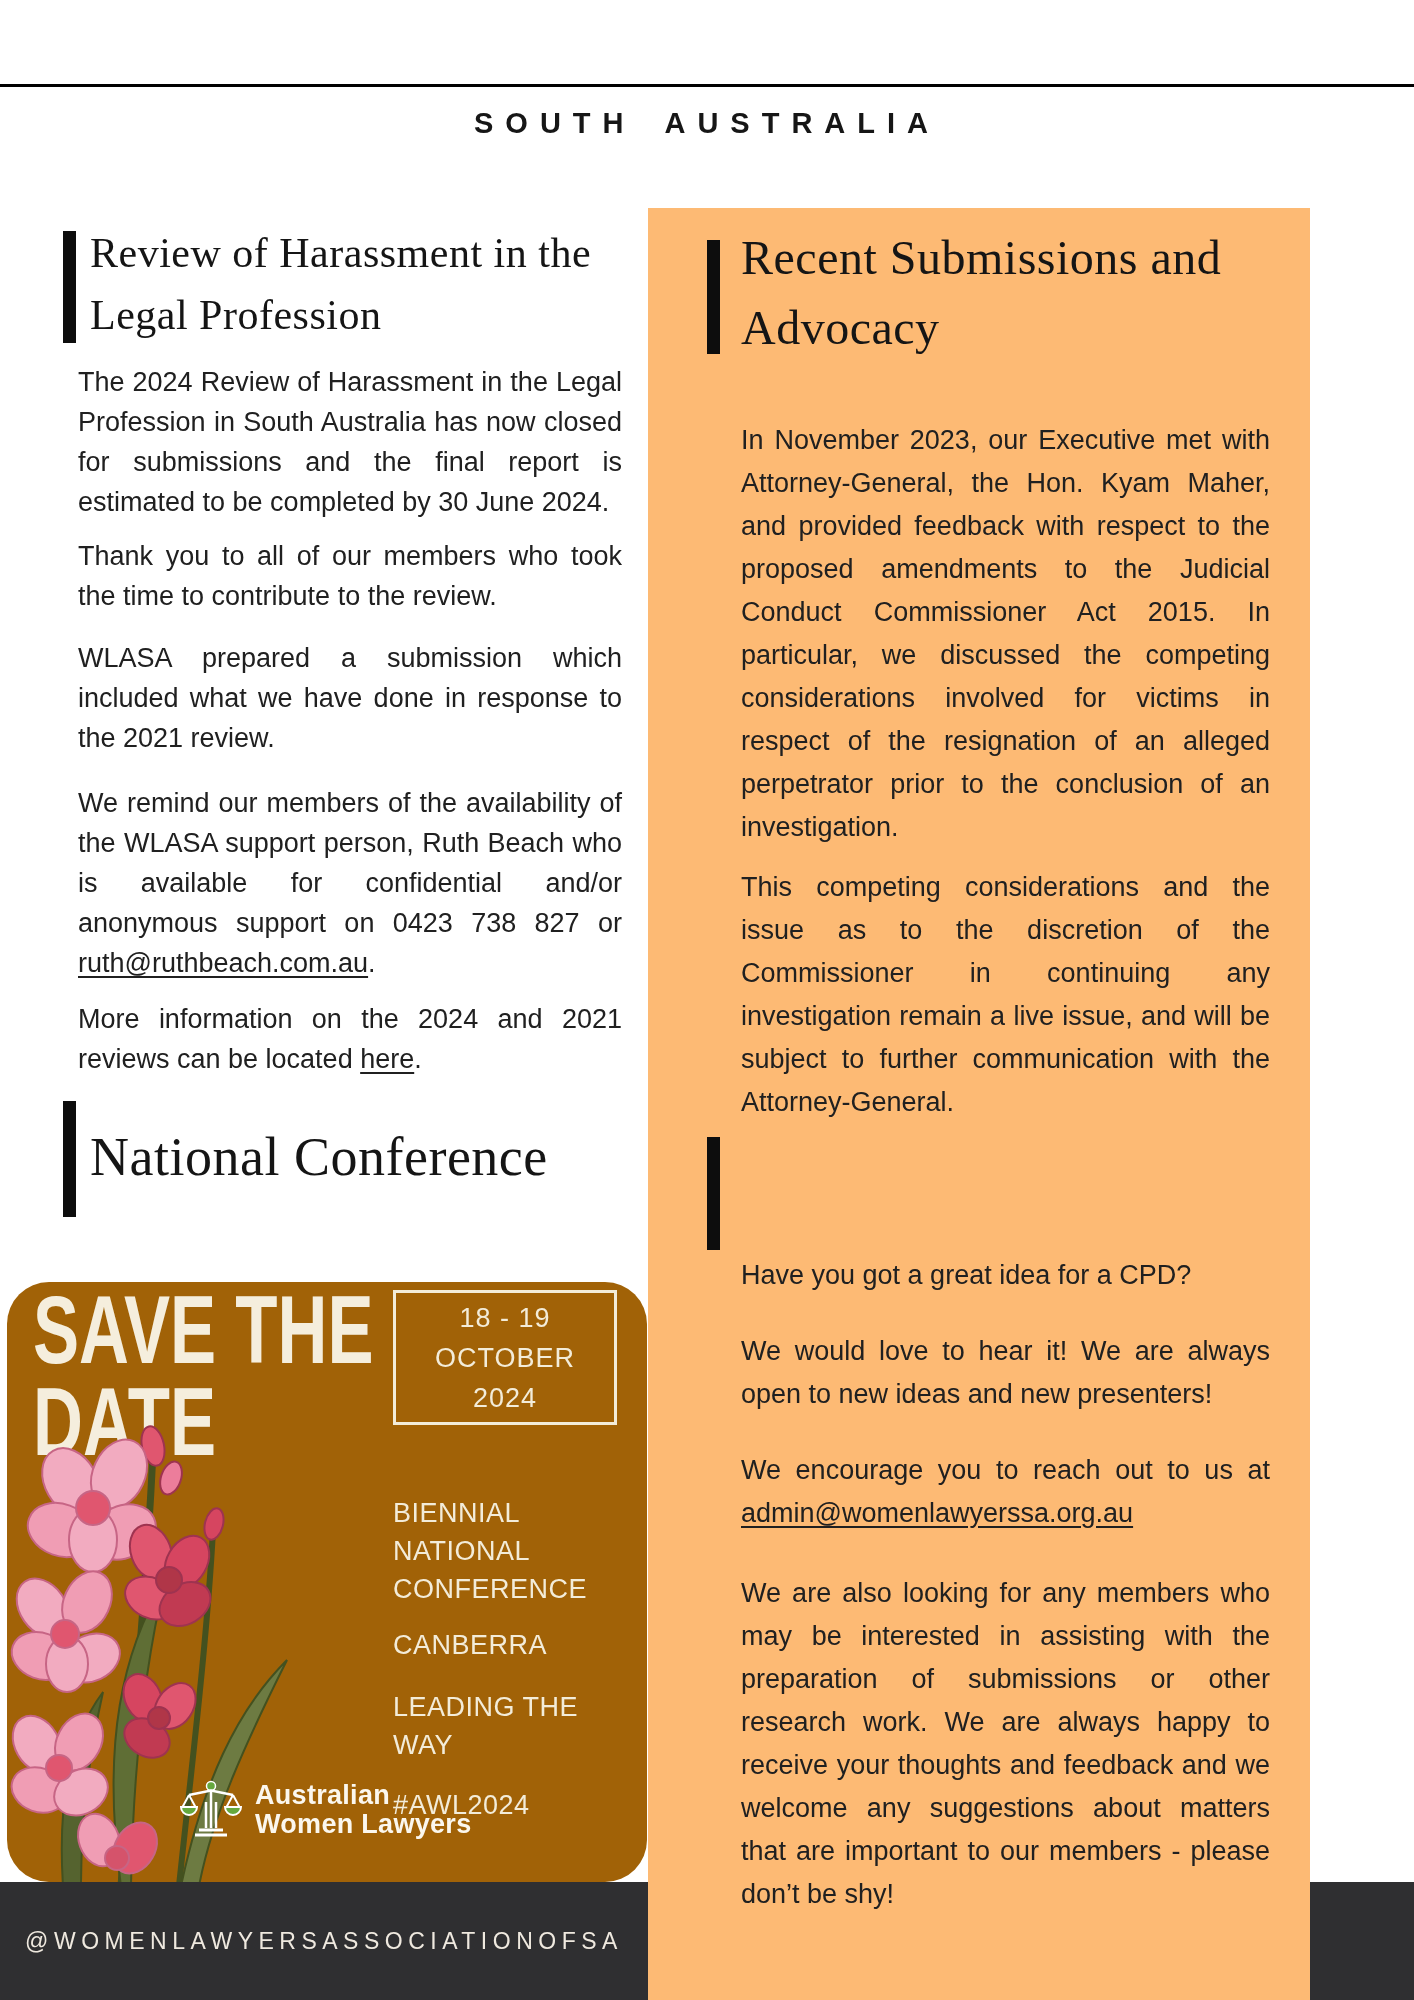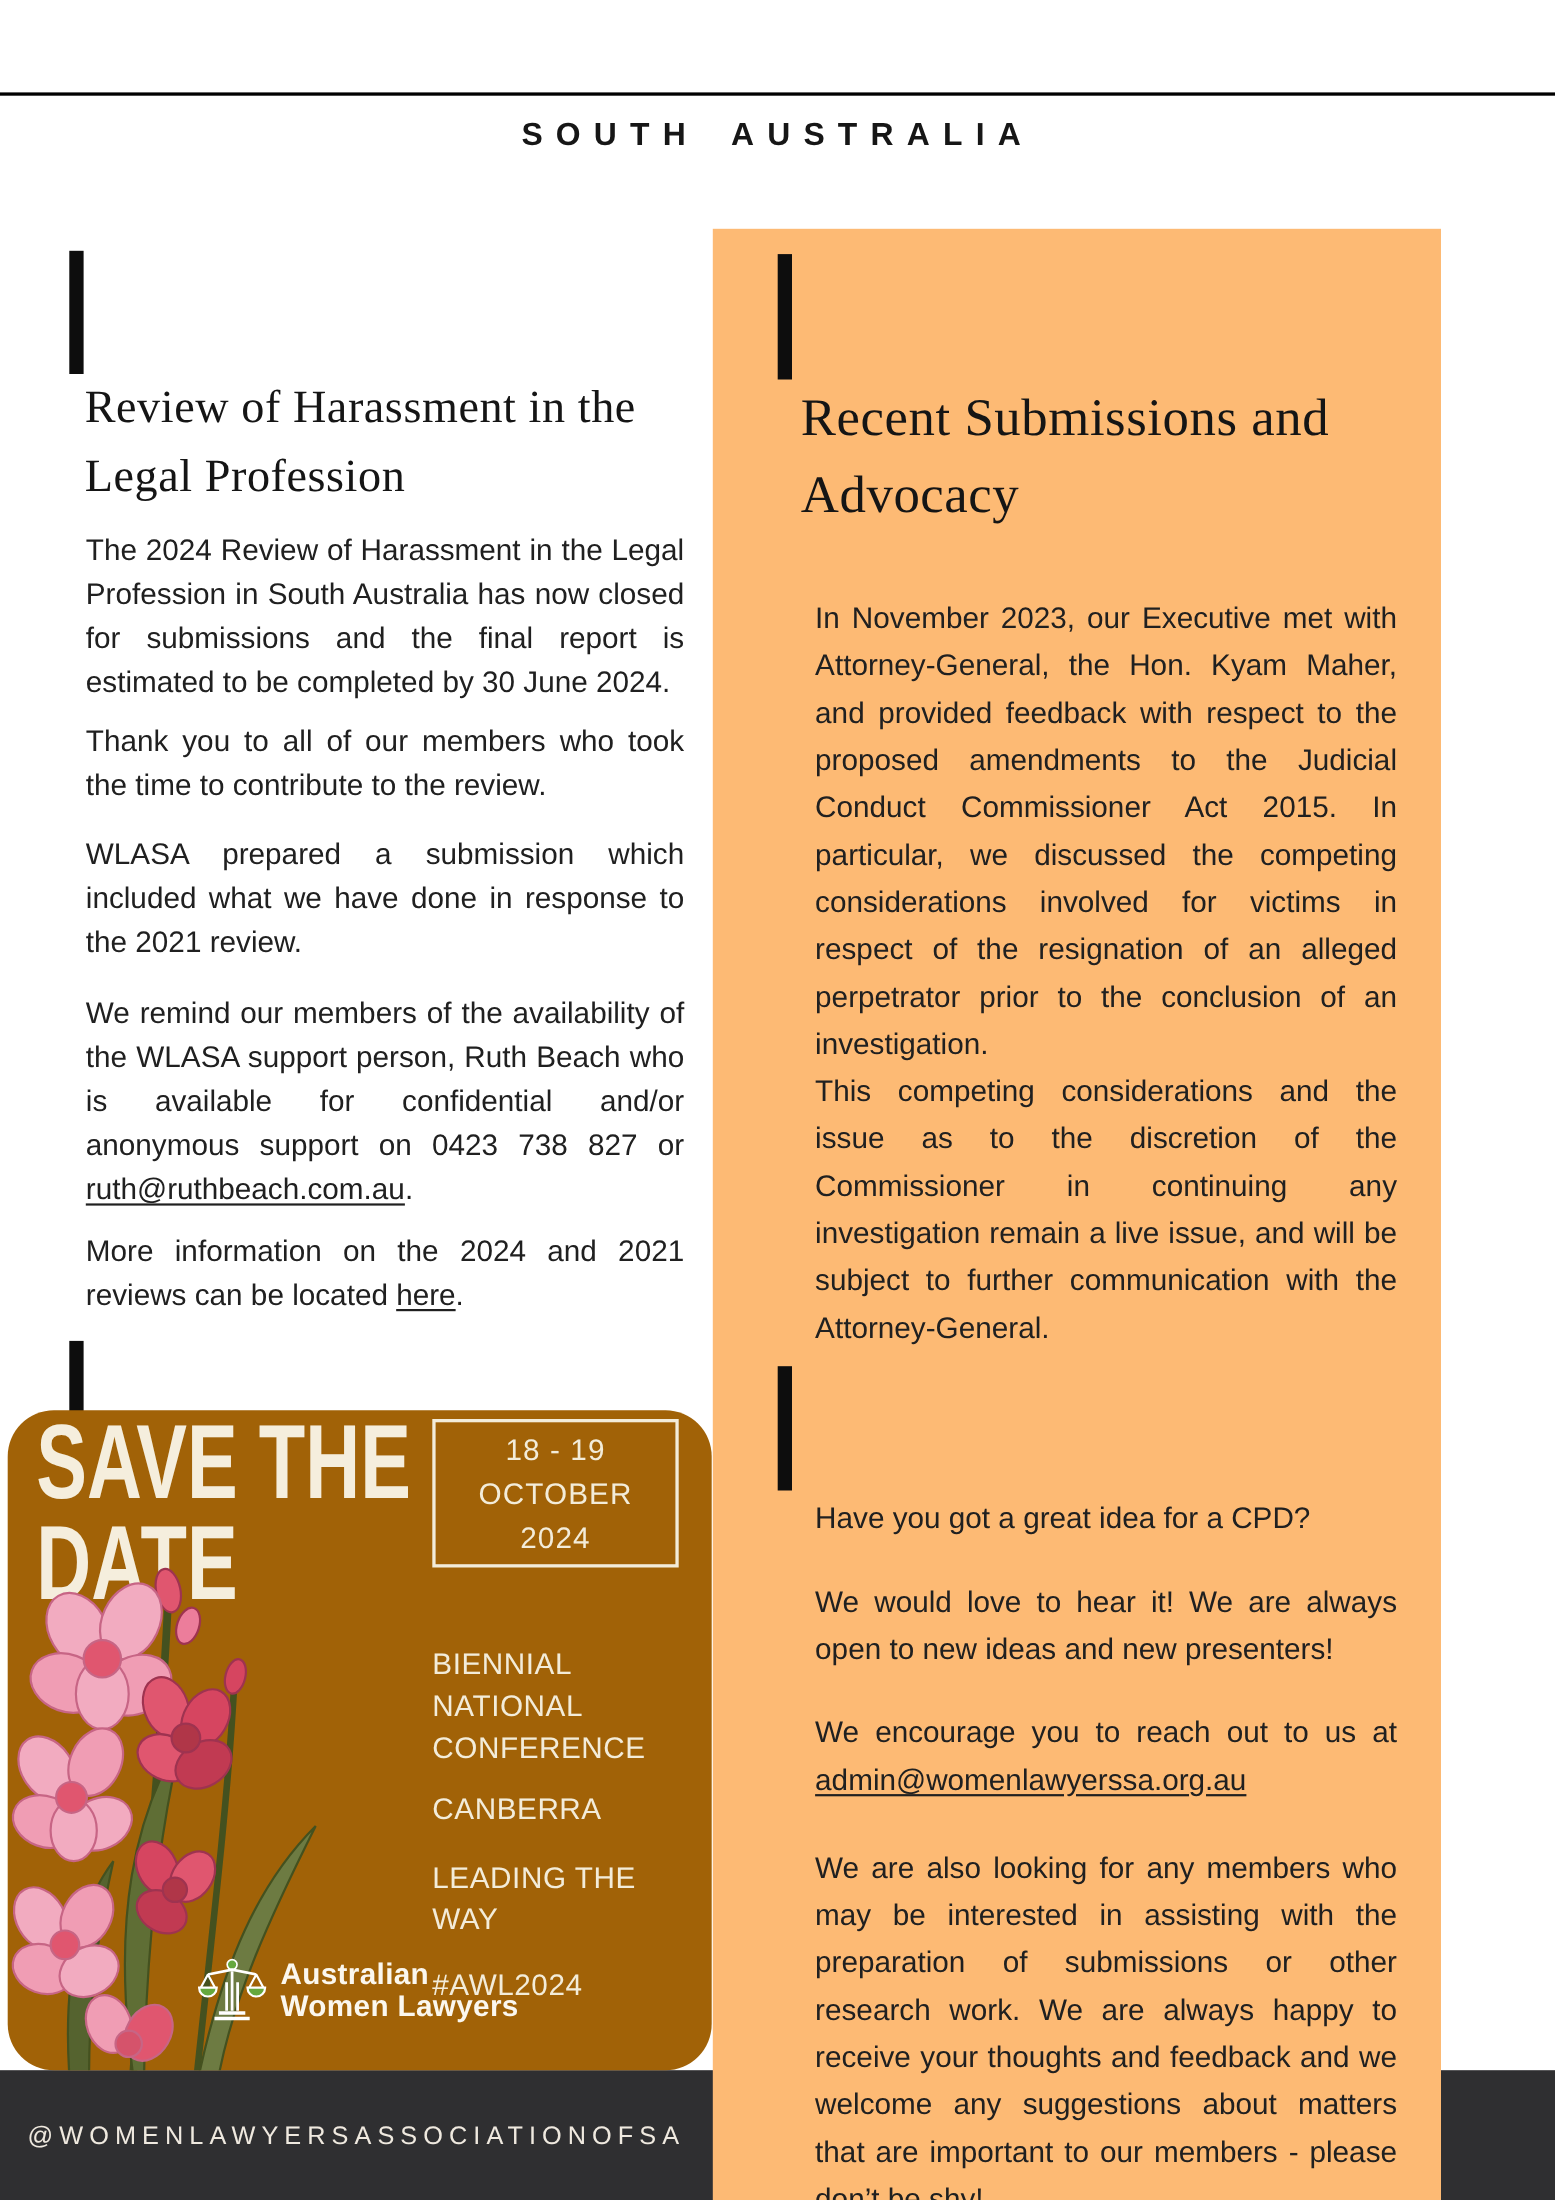--- a/index.html
+++ b/index.html
@@ -7,21 +7,21 @@
     position:relative; width:1414px; height:2000px; background:#ffffff;
     font-family:"Liberation Sans", sans-serif; overflow:hidden;
   }
   .top-rule { position:absolute; top:84px; left:0; width:100%; height:3px; background:#000; }
   .masthead {
     position:absolute; top:100px; left:0; width:100%; text-align:center;
     font-size:29px; font-weight:700; letter-spacing:12px; word-spacing:10px;
     line-height:47px; color:#161616;
   }
   
-  .h-block { display:flex; align-items:flex-start;flex-direction:column; }
+  .h-block { display:flex; align-items:center; }
   .h-bar { width:13px; background:#0d0d0d; flex:none; }
   .h-text { margin:0; font-family:"Liberation Serif", serif; font-weight:400; color:#151515; }
   
   .left-col { position:absolute; left:63px; top:208px; width:559px; color:#202020; z-index:2; }
   .review-bar   { height:112px; margin-top:6px; }
   .review-h     { font-size:42px; line-height:62px; margin-left:14px; letter-spacing:0.5px; }
   .national-bar { height:116px; margin-top:4px; }
   .national-h   { font-size:54px; line-height:62px; margin-left:14px; letter-spacing:0.5px; }
   .lp { font-size:27px; line-height:40px; text-align:justify; margin:0 0 0 15px; width:544px; }
   .mt14{margin-top:14px}.mt16{margin-top:16px}.mt18{margin-top:18px}.mt22{margin-top:22px}.mt25{margin-top:25px}
@@ -30,21 +30,21 @@
   .beige-panel {
     position:absolute; left:648px; top:208px; width:662px; height:1792px;
     background:#fdba74; box-sizing:border-box; padding:15px 39px 0 59px;
     color:#202020; z-index:2;
   }
   .recent-bar { height:114px; margin-top:8px; }
   .recent-h   { font-size:48px; line-height:70px; margin-left:21px; letter-spacing:0.5px; }
   .want-bar   { height:113px; margin-top:6px; }
   .want-h     { font-size:52px; line-height:62px; margin-left:21px; letter-spacing:0.5px; }
   .rp { font-size:27px; line-height:43px; text-align:justify; margin:0 0 0 34px; width:529px; }
-  .rp-mt56{margin-top:56px}.rp-mt13{margin-top:0}.rp-mt7{margin-top:7px}
+  .rp-mt56{margin-top:56px}.rp-mt13{margin-top:17px}.rp-mt7{margin-top:7px}
   .rp-mt4{margin-top:4px}.rp-mt33{margin-top:33px}.rp-mt37{margin-top:37px}
   
   .save-card {
     position:absolute; left:7px; top:1282px; width:640px; height:600px;
     background:#a16207; border-radius:42px; overflow:hidden; color:#f5eedd; z-index:3;
   }
   .std {
     position:absolute; left:26px; top:2px; font-weight:700; font-size:96px;
     line-height:92px; transform:scaleX(0.72); transform-origin:top left;
     color:#f5eedd; white-space:nowrap;

